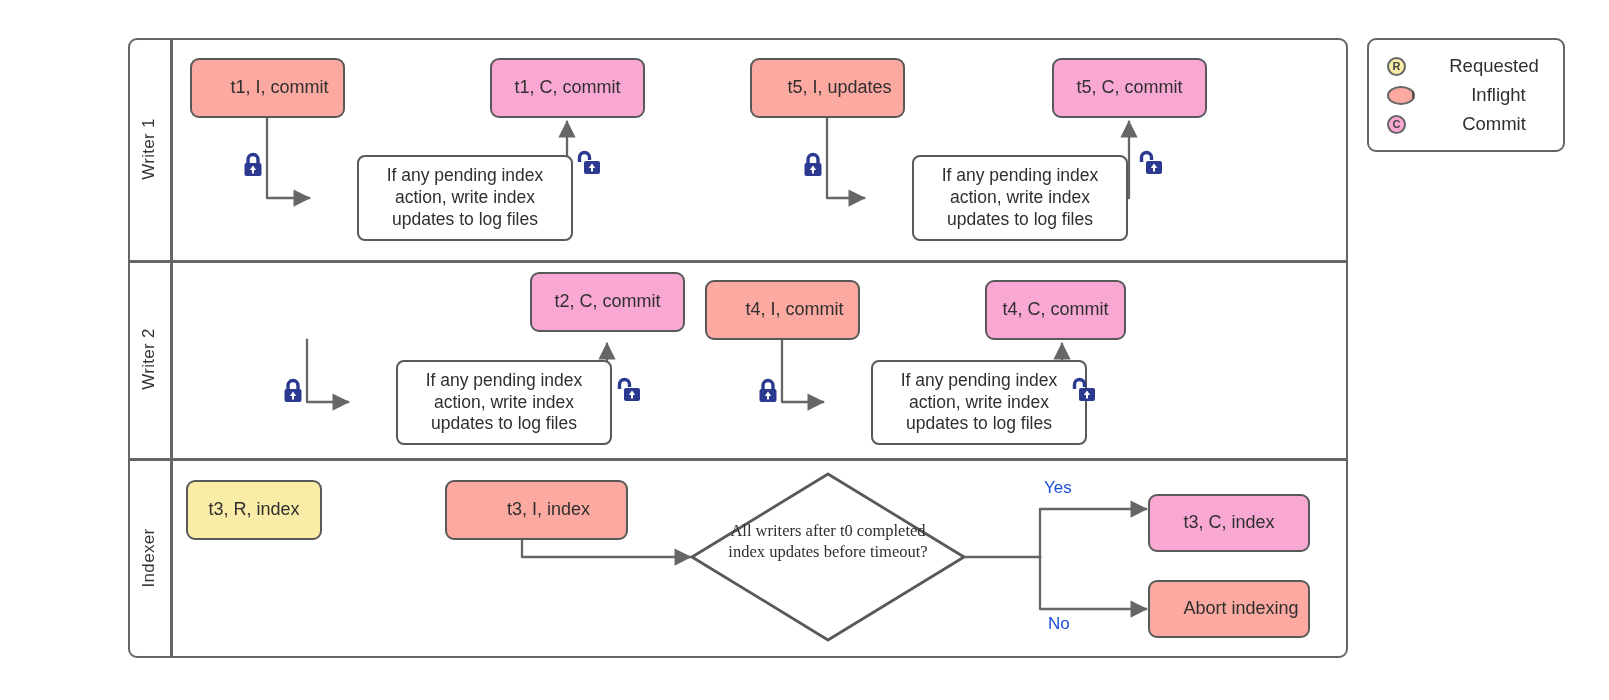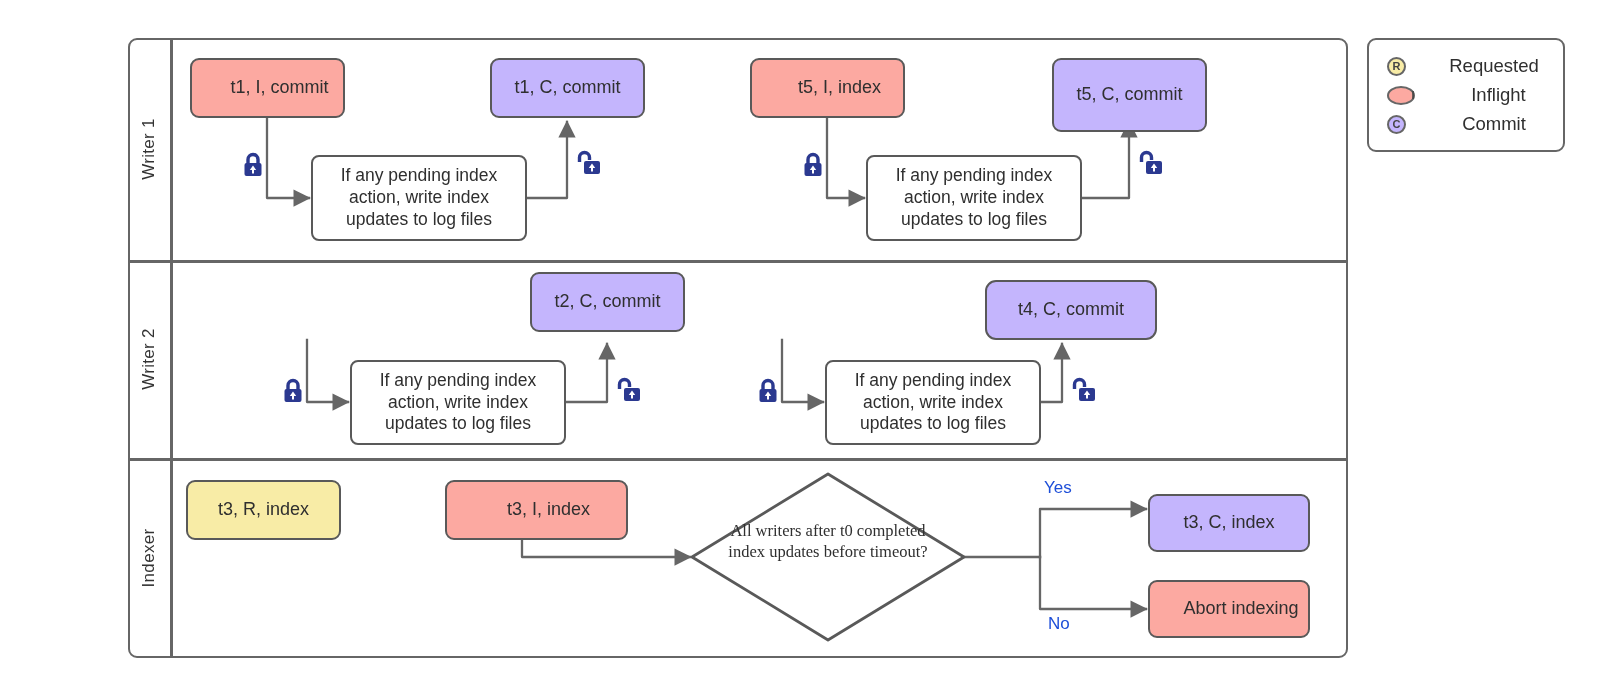--- a/index.html
+++ b/index.html
@@ -18,26 +18,26 @@
     position:absolute;left:128px;width:42px;display:flex;align-items:center;justify-content:center;
     font-size:17px;color:#333333;
   }
   .lane-label span{transform:rotate(-90deg);white-space:nowrap;letter-spacing:.3px;}
   .node{
     position:absolute;box-sizing:border-box;border:2.5px solid #595959;border-radius:9px;
     display:flex;align-items:center;justify-content:center;text-align:center;
     font-size:18px;color:#2f2f2f;line-height:1.2;
   }
   .inflight{background:#FCA9A1;padding-left:24px;}
-  .commit{background:#c4b5fd;}
+  .commit{background:#f9a8d4;}
   .requested{background:#F8ECA6;}
   .process{
     position:absolute;box-sizing:border-box;border:2.5px solid #595959;border-radius:8px;background:#ffffff;
     display:flex;align-items:center;justify-content:center;text-align:center;
-    font-size:17.5px;color:#2f2f2f;line-height:1.25;padding:4px 8px;
+    font-size:17.5px;color:#2f2f2f;line-height:1.25;padding:4px 8px;margin-left:46px;
   }
   .decision-text{
     position:absolute;left:713px;top:520px;width:230px;text-align:center;
     font-size:16.5px;line-height:1.3;color:#2f2f2f;font-family:Liberation Serif, serif;
   }
   .edge-label{position:absolute;font-size:17px;color:#1d4ed8;}
   .lock{position:absolute;}
   .legend{
     position:absolute;left:1367px;top:38px;width:198px;height:114px;box-sizing:border-box;
     border:2.5px solid #666666;border-radius:9px;background:#ffffff;
@@ -90,30 +90,31 @@
   <div class="lane-label" style="top:260px;height:198px;">
       <span>Writer 2</span>
     </div>
   <div class="lane-label" style="top:458px;height:200px;">
       <span>Indexer</span>
     </div>
 
   <div class="node inflight" style="left:190px;top:58px;width:155px;height:60px;">t1, I, commit</div>
   <div class="process" style="left:311px;top:155px;width:216px;height:86px;">If any pending index action, write index updates to log files</div>
   <div class="node commit" style="left:490px;top:58px;width:155px;height:60px;">t1, C, commit</div>
-  <div class="node inflight" style="left:750px;top:58px;width:155px;height:60px;">t5, I, index</div>
+  <div class="node inflight" style="left:750px;top:58px;width:155px;height:60px;">t5, I, updates</div>
   <div class="process" style="left:866px;top:155px;width:216px;height:86px;">If any pending index action, write index updates to log files</div>
-  <div class="node commit" style="left:1052px;top:58px;width:155px;height:74px;">t5, C, commit</div>
+  <div class="node commit" style="left:1052px;top:58px;width:155px;height:60px;">t5, C, commit</div>
 
   <div class="process" style="left:350px;top:360px;width:216px;height:85px;">If any pending index action, write index updates to log files</div>
   <div class="node commit" style="left:530px;top:272px;width:155px;height:60px;">t2, C, commit</div>
+  <div class="node inflight" style="left:705px;top:280px;width:155px;height:60px;">t4, I, commit</div>
   <div class="process" style="left:825px;top:360px;width:216px;height:85px;">If any pending index action, write index updates to log files</div>
-  <div class="node commit" style="left:985px;top:280px;width:172px;height:60px;border-radius:11px;">t4, C, commit</div>
+  <div class="node commit" style="left:985px;top:280px;width:141px;height:60px;">t4, C, commit</div>
 
-  <div class="node requested" style="left:186px;top:480px;width:155px;height:60px;">t3, R, index</div>
+  <div class="node requested" style="left:186px;top:480px;width:136px;height:60px;">t3, R, index</div>
   <div class="node inflight" style="left:445px;top:480px;width:183px;height:60px;">t3, I, index</div>
   <div class="decision-text">All writers after t0 completed index updates before timeout?</div>
   <div class="edge-label" style="left:1044px;top:478px;">Yes</div>
   <div class="edge-label" style="left:1048px;top:614px;">No</div>
   <div class="node commit" style="left:1148px;top:480px;width:162px;height:58px;margin-top:14px;">t3, C, index</div>
   <div class="node inflight" style="left:1148px;top:580px;width:162px;height:58px;">Abort indexing</div>
 
   <svg class="lock" style="left:240px;top:150px;" width="26" height="28" viewBox="0 0 26 28">
     <path d="M8 14 V9.5 A5 5 0 0 1 18 9.5 V14" fill="none" stroke="#2B3990" stroke-width="3.4"></path>
     <rect x="4.5" y="13" width="17" height="13" rx="2" fill="#2B3990"></rect>

